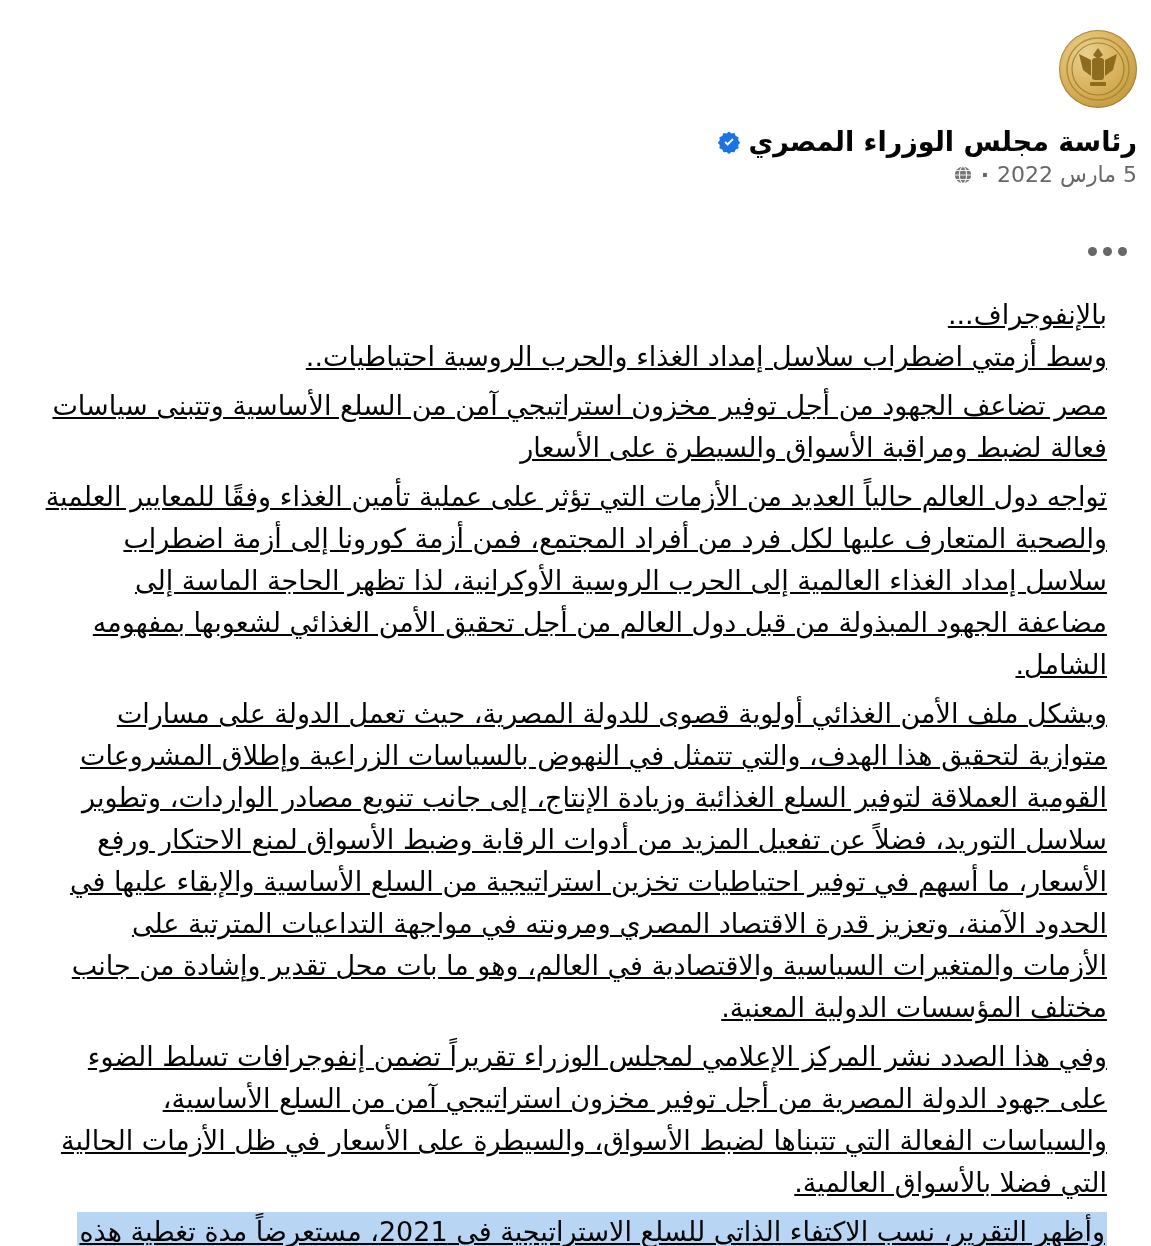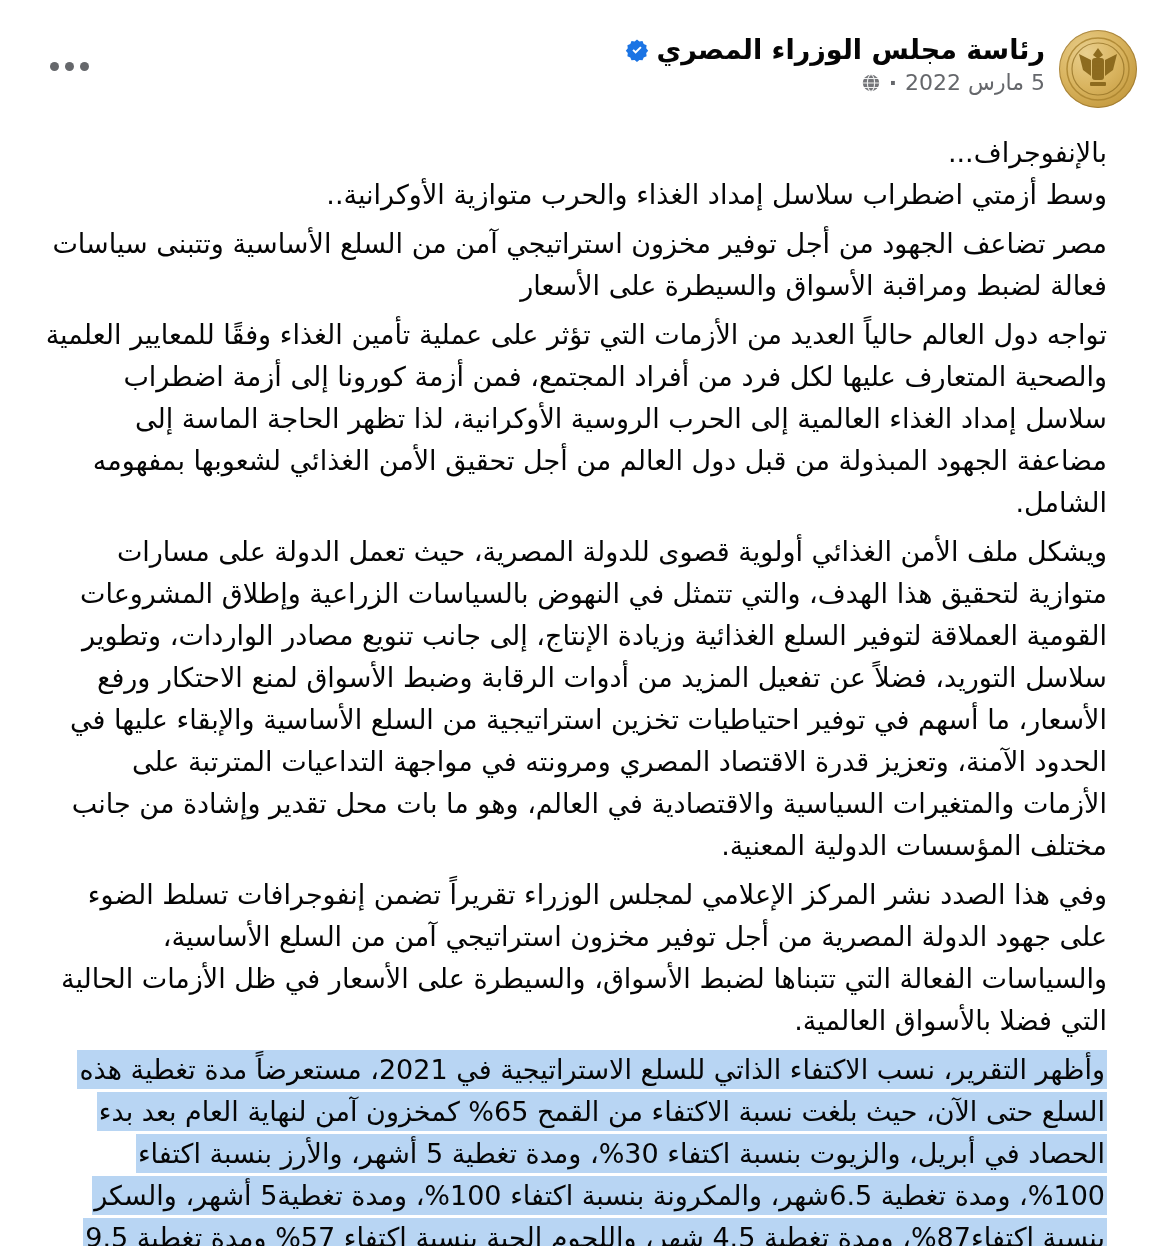--- a/index.html
+++ b/index.html
@@ -14,21 +14,21 @@
   body{
     width:1151px;height:1246px;overflow:hidden;
     font-family:"DejaVu Sans","Liberation Sans",sans-serif;
     color:var(--text_primary);
     direction:rtl;
   }
   .post{width:100%;height:100%;display:flex;flex-direction:column;}
   
   .post-header{
     display:flex;align-items:flex-start;
-    padding:30px 14px 10px 40px;gap:14px;
+    padding:30px 14px 10px 40px;gap:14px;flex-direction:column;
   }
   .avatar{
     width:78px;height:78px;border-radius:50%;flex:0 0 auto;cursor:pointer;
     background:radial-gradient(circle at 35% 30%, #e9cf8e 0%, #d9b45f 45%, #c49a3f 80%, #b3882f 100%);
     display:flex;align-items:center;justify-content:center;
     box-shadow:inset 0 0 0 1px rgba(140,105,40,.6);
   }
   .avatar svg{display:block;}
   .header-text{display:flex;flex-direction:column;gap:4px;padding-top:4px;}
   .name-row{display:flex;align-items:center;gap:8px;}
@@ -52,21 +52,21 @@
   .menu-button i{
     width:9px;height:9px;border-radius:50%;
     background:var(--text_secondary);display:block;
   }
   
   .post-body{
     padding:14px 44px 0 44px;
     font-size:27px;line-height:42px;color:var(--text_primary);
     text-align:right;
   }
-  .post-body p{margin:0;}
+  .post-body p{margin:0;text-decoration:underline;}
   .post-body p.gap{margin-top:7px;}
   .hl{
     background:var(--highlight);
     padding:4px 2px;
     box-decoration-break:clone;
     -webkit-box-decoration-break:clone;
   }
   .attachment-edge{
     margin-top:5px;height:9px;width:100%;cursor:pointer;
     background:linear-gradient(#eef3fa,#cfdcef);
@@ -131,21 +131,21 @@
       <span style="display:flex;gap:6px;">
         <i></i>
           <i></i>
           <i></i>
       </span>
     </button>
   </div>
 
   <div class="post-body">
     <p>بالإنفوجراف...</p>
-    <p>وسط أزمتي اضطراب سلاسل إمداد الغذاء والحرب متوازية الأوكرانية..</p>
+    <p>وسط أزمتي اضطراب سلاسل إمداد الغذاء والحرب الروسية احتياطيات..</p>
     <p class="gap">مصر تضاعف الجهود من أجل توفير مخزون استراتيجي آمن من السلع الأساسية وتتبنى سياسات فعالة لضبط ومراقبة الأسواق والسيطرة على الأسعار</p>
     <p class="gap">تواجه دول العالم حالياً العديد من الأزمات التي تؤثر على عملية تأمين الغذاء وفقًا للمعايير العلمية والصحية المتعارف عليها لكل فرد من أفراد المجتمع، فمن أزمة كورونا إلى أزمة اضطراب سلاسل إمداد الغذاء العالمية إلى الحرب الروسية الأوكرانية، لذا تظهر الحاجة الماسة إلى مضاعفة الجهود المبذولة من قبل دول العالم من أجل تحقيق الأمن الغذائي لشعوبها بمفهومه الشامل.</p>
     <p class="gap">ويشكل ملف الأمن الغذائي أولوية قصوى للدولة المصرية، حيث تعمل الدولة على مسارات متوازية لتحقيق هذا الهدف، والتي تتمثل في النهوض بالسياسات الزراعية وإطلاق المشروعات القومية العملاقة لتوفير السلع الغذائية وزيادة الإنتاج، إلى جانب تنويع مصادر الواردات، وتطوير سلاسل التوريد، فضلاً عن تفعيل المزيد من أدوات الرقابة وضبط الأسواق لمنع الاحتكار ورفع الأسعار، ما أسهم في توفير احتياطيات تخزين استراتيجية من السلع الأساسية والإبقاء عليها في الحدود الآمنة، وتعزيز قدرة الاقتصاد المصري ومرونته في مواجهة التداعيات المترتبة على الأزمات والمتغيرات السياسية والاقتصادية في العالم، وهو ما بات محل تقدير وإشادة من جانب مختلف المؤسسات الدولية المعنية.</p>
     <p class="gap">وفي هذا الصدد نشر المركز الإعلامي لمجلس الوزراء تقريراً تضمن إنفوجرافات تسلط الضوء على جهود الدولة المصرية من أجل توفير مخزون استراتيجي آمن من السلع الأساسية، والسياسات الفعالة التي تتبناها لضبط الأسواق، والسيطرة على الأسعار في ظل الأزمات الحالية التي فضلا بالأسواق العالمية.</p>
     <p class="gap"><span class="hl">وأظهر التقرير، نسب الاكتفاء الذاتي للسلع الاستراتيجية في 2021، مستعرضاً مدة تغطية هذه السلع حتى الآن، حيث بلغت نسبة الاكتفاء من القمح 65% كمخزون آمن لنهاية العام بعد بدء الحصاد في أبريل، والزيوت بنسبة اكتفاء 30%، ومدة تغطية 5 أشهر، والأرز بنسبة اكتفاء 100%، ومدة تغطية 6.5شهر، والمكرونة بنسبة اكتفاء 100%، ومدة تغطية5 أشهر، والسكر بنسبة اكتفاء87%، ومدة تغطية 4.5 شهر، واللحوم الحية بنسبة اكتفاء 57% ومدة تغطية 9.5 شهر، والدواجن بنسبة اكتفاء 97%، ومدة تغطية 6.5 شهر ، والفول بنسبة اكتفاء 30%، ومدة تغطية 3 أشهر.</span></p>
   </div>
 
   <div class="flex-fill"></div>
 
   <div class="attachment-edge"></div>

